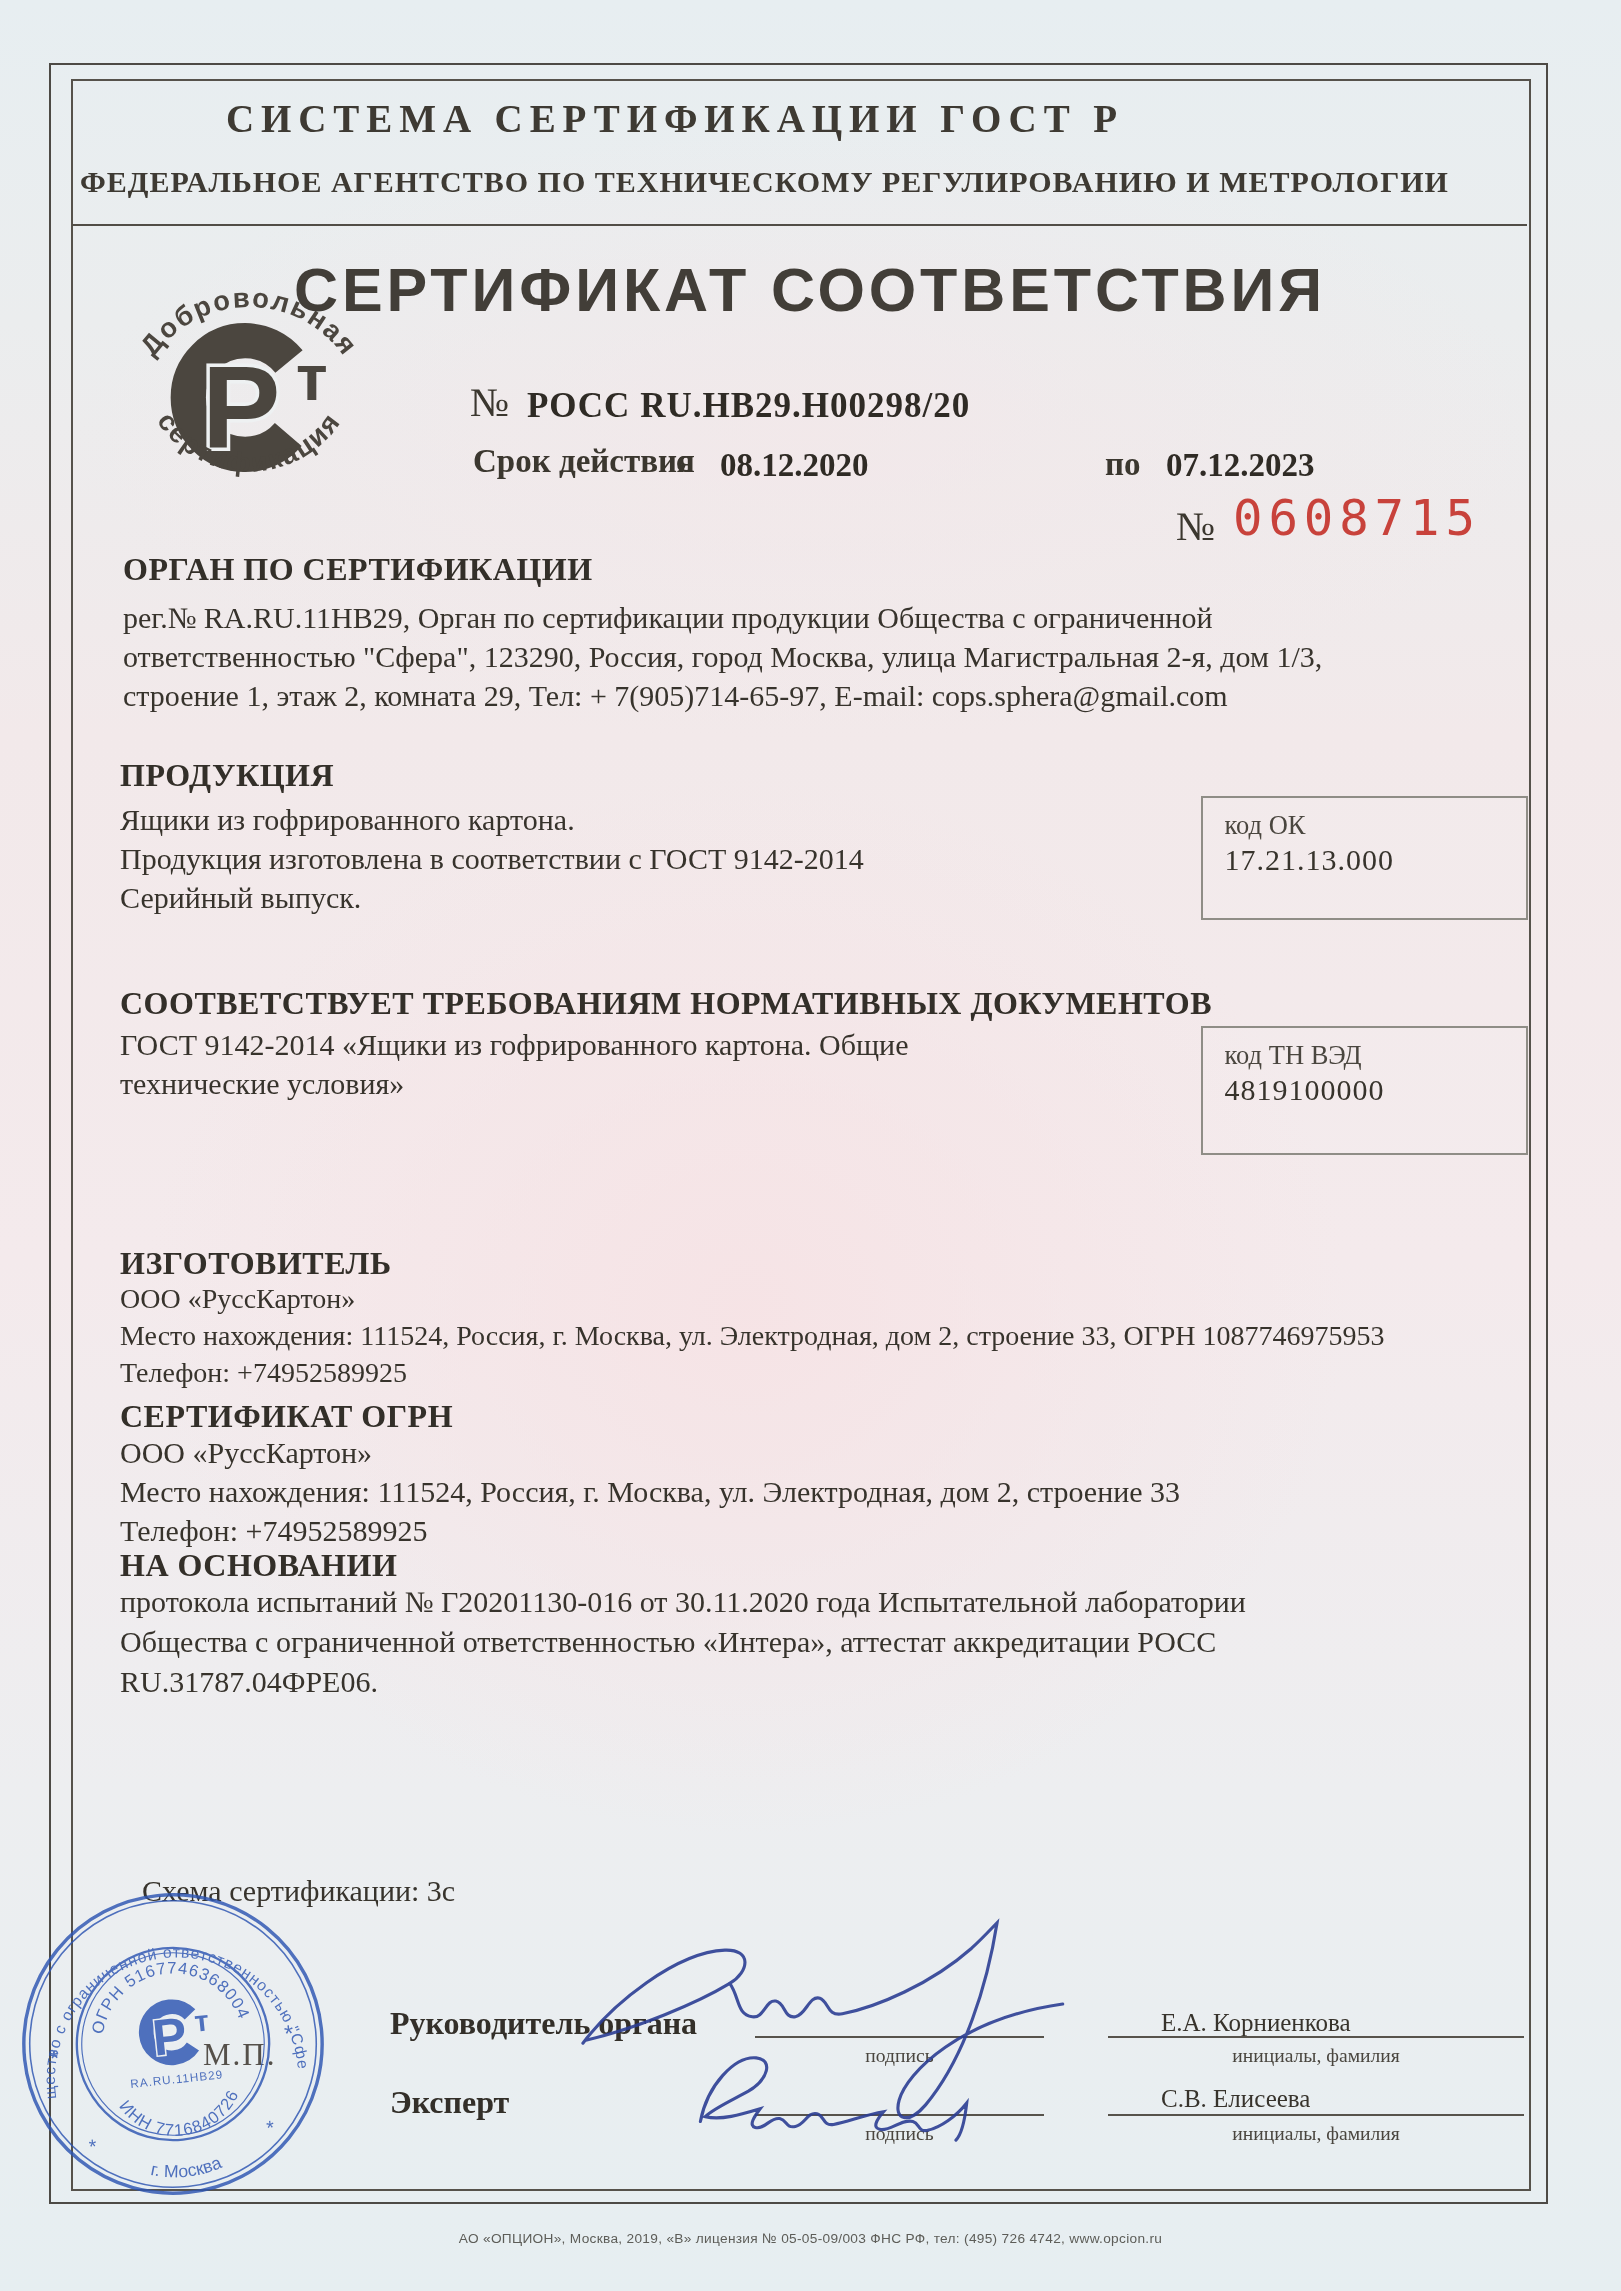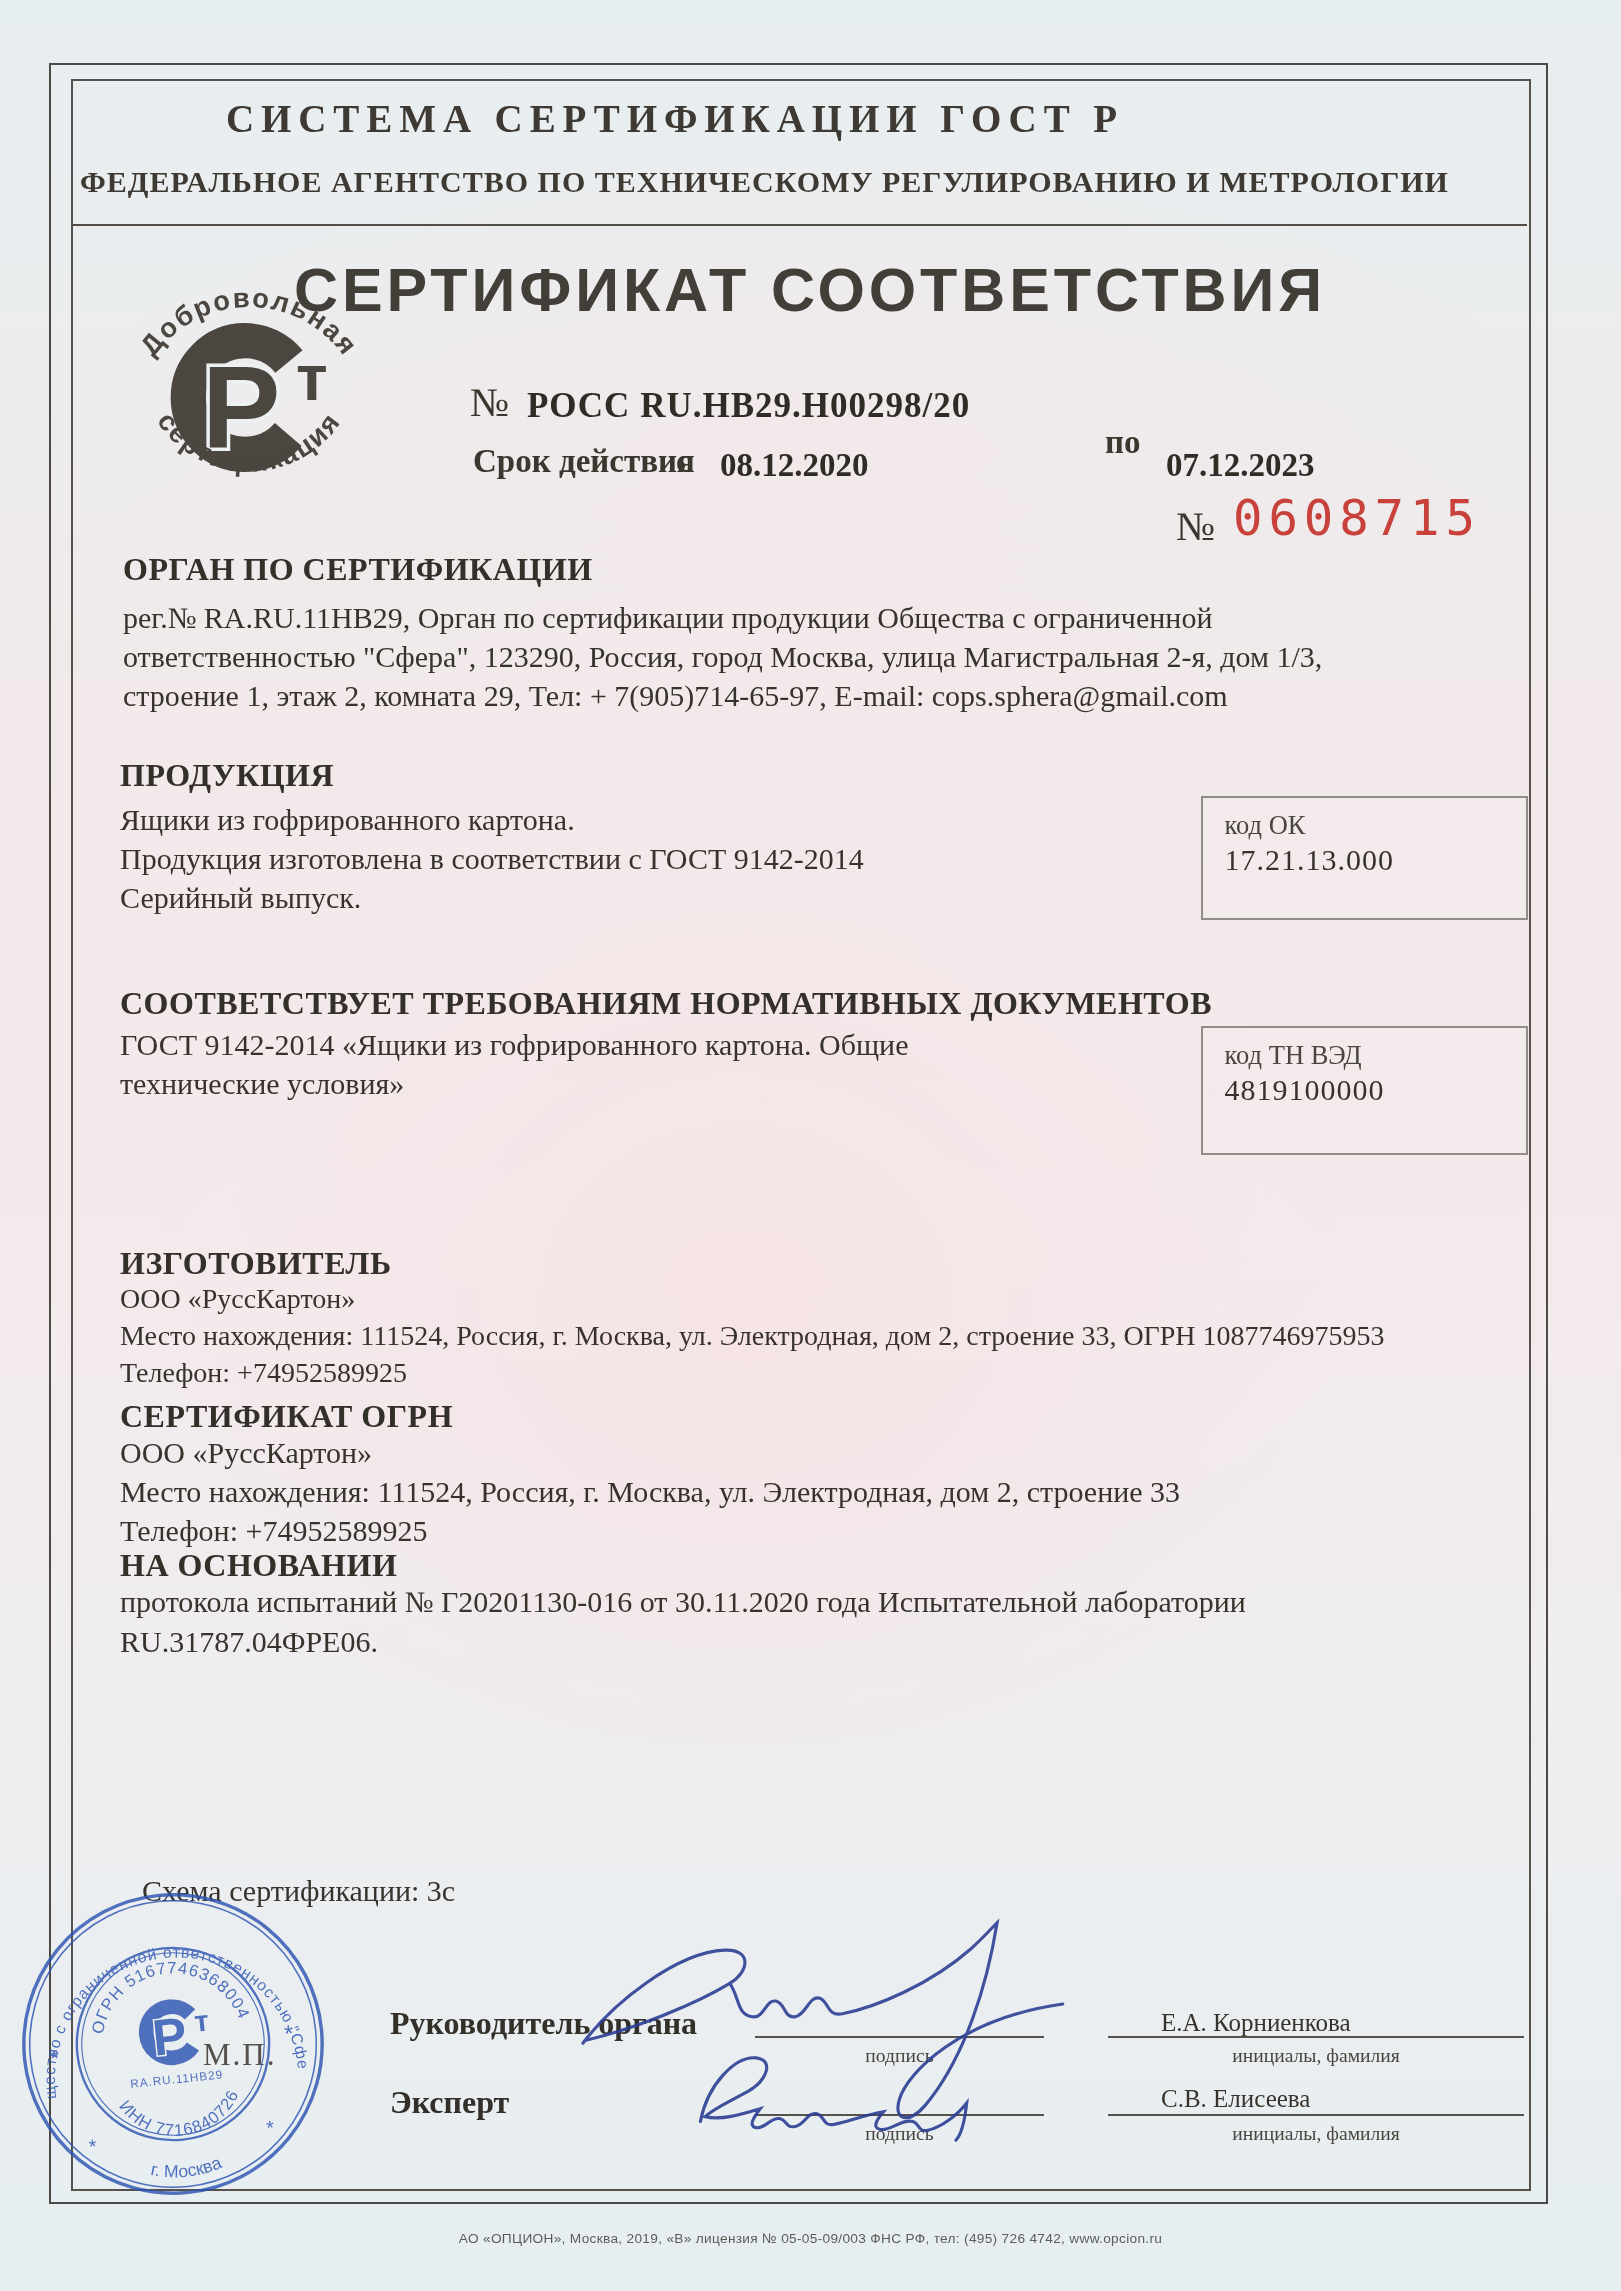--- a/index.html
+++ b/index.html
@@ -68,21 +68,21 @@
   </svg>
 
   <div class="abs title" style="left:294px;top:255px;">СЕРТИФИКАТ СООТВЕТСТВИЯ</div>
 
   <span class="abs numsym" style="left:470px;top:378px;">№</span>
   <span class="abs regval" style="left:527px;top:386px;">РОСС RU.НВ29.Н00298/20</span>
 
   <span class="abs validlbl" style="left:473px;top:443px;">Срок действия</span>
   <span class="abs validlbl" style="left:676px;top:443px;">с</span>
   <span class="abs validdate" style="left:720px;top:447px;">08.12.2020</span>
-  <span class="abs validlbl" style="left:1105px;top:424px;">по</span>
+  <span class="abs validlbl" style="left:1105px;top:446px;">по</span>
   <span class="abs validdate" style="left:1166px;top:447px;">07.12.2023</span>
 
   <span class="abs numsym" style="left:1176px;top:502px;">№</span>
   <span class="abs formnum" style="left:1233px;top:490px;">0608715</span>
 
   <div class="abs h" style="left:123px;top:551px;">ОРГАН ПО СЕРТИФИКАЦИИ</div>
   <div class="abs t" style="left:123px;top:598px;">
     <span class="tline">рег.№ RA.RU.11НВ29, Орган по сертификации продукции Общества с ограниченной</span>
     <span class="tline">ответственностью "Сфера", 123290, Россия, город Москва, улица Магистральная 2-я, дом 1/3,</span>
     <span class="tline">строение 1, этаж 2, комната 29, Тел: + 7(905)714-65-97, E-mail: cops.sphera@gmail.com</span>
@@ -119,20 +119,21 @@
   <div class="abs h" style="left:120px;top:1398px;">СЕРТИФИКАТ ОГРН</div>
   <div class="abs t" style="left:120px;top:1433px;">
     <span class="tline">ООО «РуссКартон»</span>
     <span class="tline">Место нахождения: 111524, Россия, г. Москва, ул. Электродная, дом 2, строение 33</span>
     <span class="tline">Телефон: +74952589925</span>
   </div>
 
   <div class="abs h" style="left:120px;top:1547px;">НА ОСНОВАНИИ</div>
   <div class="abs t" style="left:120px;top:1582px;">
     <span class="tline" style="line-height:40px;">протокола испытаний № Г20201130-016 от 30.11.2020 года Испытательной лаборатории</span>
+    <span class="tline" style="line-height:40px;">Общества с ограниченной ответственностью «Интера», аттестат аккредитации РОСС</span>
     <span class="tline" style="line-height:40px;">RU.31787.04ФРЕ06.</span>
   </div>
 
   <div class="abs t" style="left:142px;top:1874px;">Схема сертификации: 3с</div>
 
   <div class="abs mp" style="left:203px;top:2037px;">М.П.</div>
 
   <svg class="abs stamp" style="left:15.7px;top:1887px;" width="314" height="314" viewBox="0 0 320 320">
     <defs>
       <path id="sArcOrg" d="M 36,196 A 124,124 0 1 1 284,196"></path>

